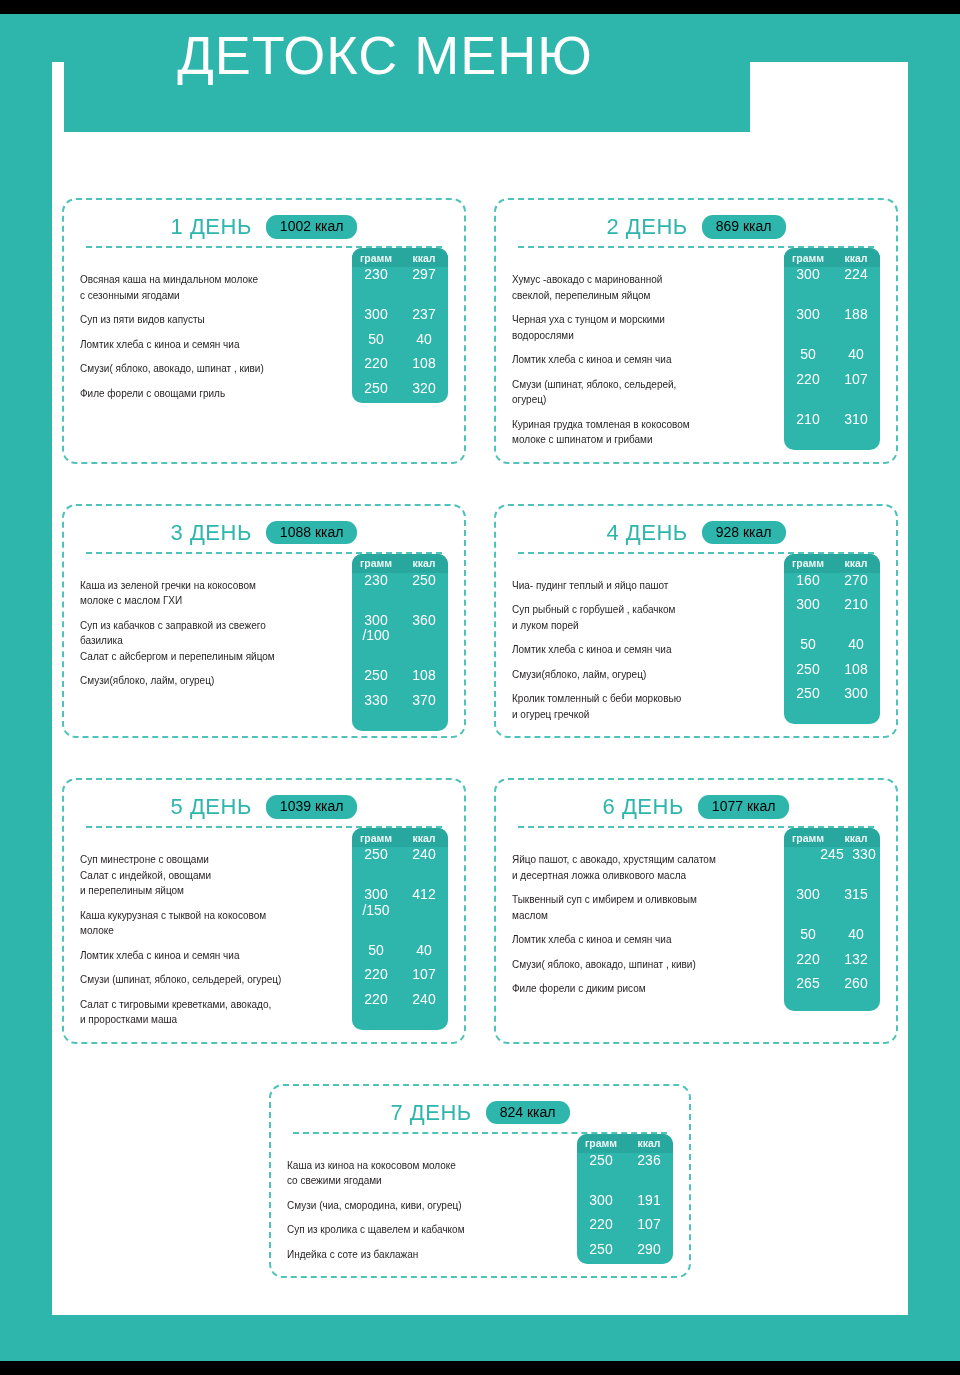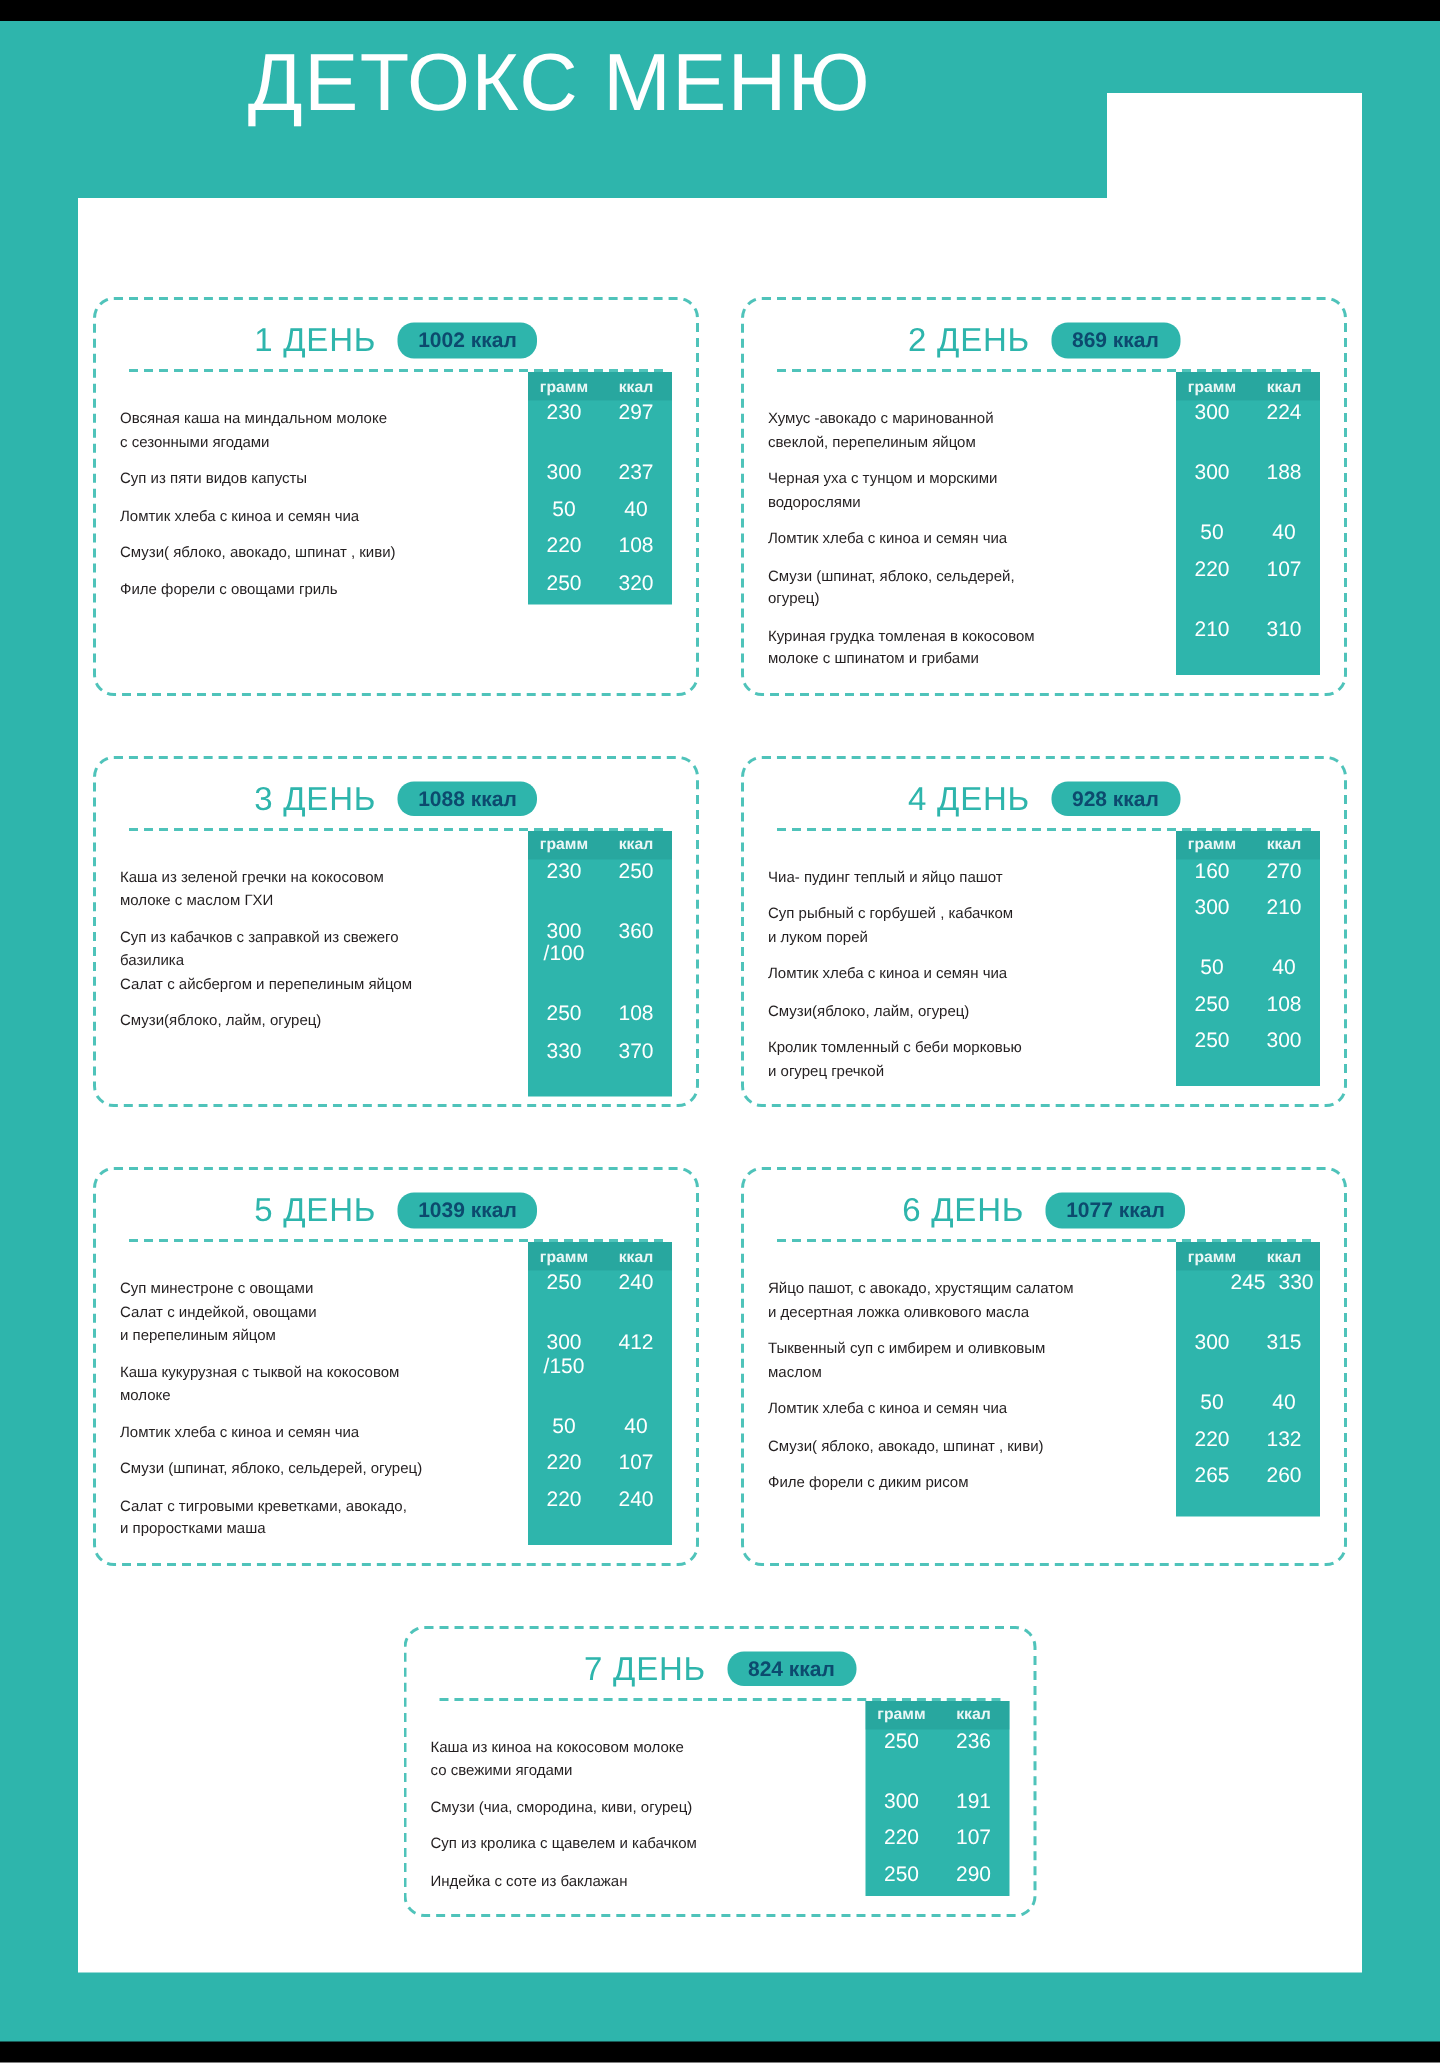--- a/index.html
+++ b/index.html
@@ -15,21 +15,21 @@
     background:#2EB5AC;
     box-sizing:border-box;
   }
   .page{
     position:absolute;left:52px;top:48px;
     width:856px;height:1253px;
     background:#ffffff;
   }
   
   .banner{
-    position:absolute;left:0;top:-48px;
+    position:absolute;left:12px;top:-48px;
     width:686px;height:118px;
     background:#2EB5AC;
   }
   .banner-title{
     position:absolute;left:0;right:0;top:14px;
     text-align:center;
     color:#ffffff;
     font-size:54px;
     font-weight:400;
     letter-spacing:1px;
@@ -68,23 +68,23 @@
   }
   .day-label{
     color:#2EB5AC;
     font-size:22px;
     font-weight:400;
     letter-spacing:.5px;
     white-space:nowrap;
   }
   .kcal-badge{
     background:#2EB5AC;
-    color:#0c4a6e;
+    color:#000000;
     font-size:14px;
-    font-weight:700;
+    font-weight:400;
     border-radius:11px;
     padding:3px 14px 4px 14px;
     white-space:nowrap;
     line-height:1.15;
   }
   .head-rule{
     border-top:2px dashed #4FC3BA;
     margin:2px 6px 0 6px;
     height:0;
   }
@@ -104,21 +104,21 @@
     font-size:10px;
     line-height:15.5px;
     color:#231f20;
     white-space:pre-line;
     display:flex;
     align-items:flex-start;
   }
   .values{
     flex:0 0 96px;
     background:#2EB5AC;
-    border-radius:0;
+    border-radius:10px;
     position:absolute;
     right:0;
     top:0;
     width:96px;
     overflow:hidden;
   }
   .values-head{
     display:flex;
     background:#28A79F;
     color:#eaf7f6;

